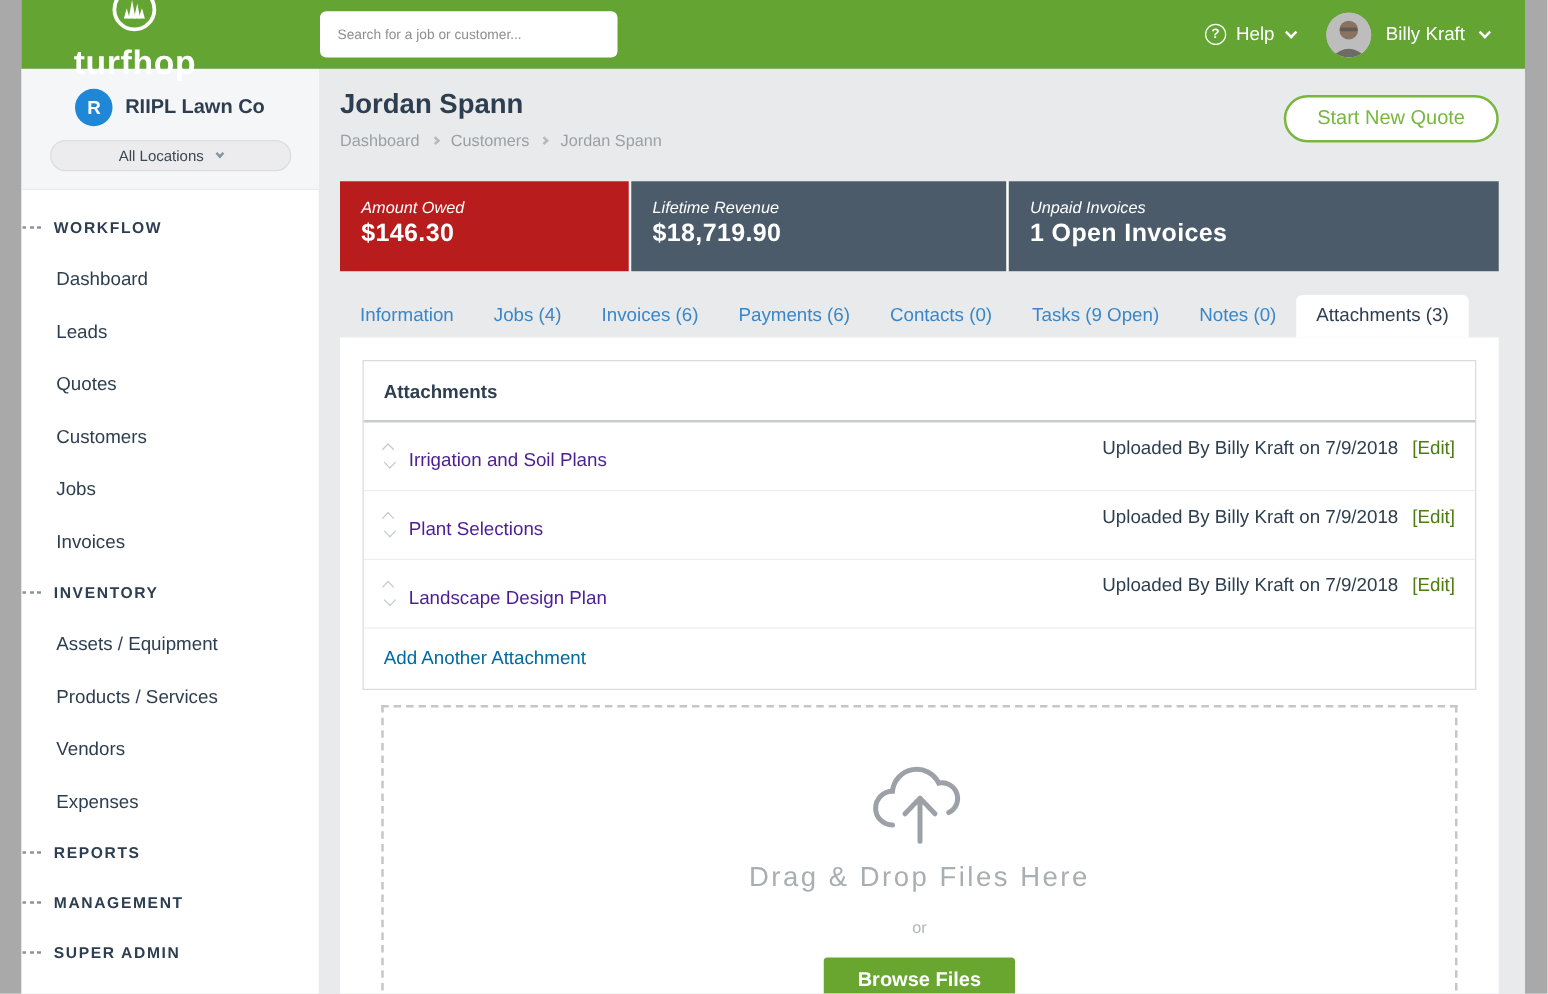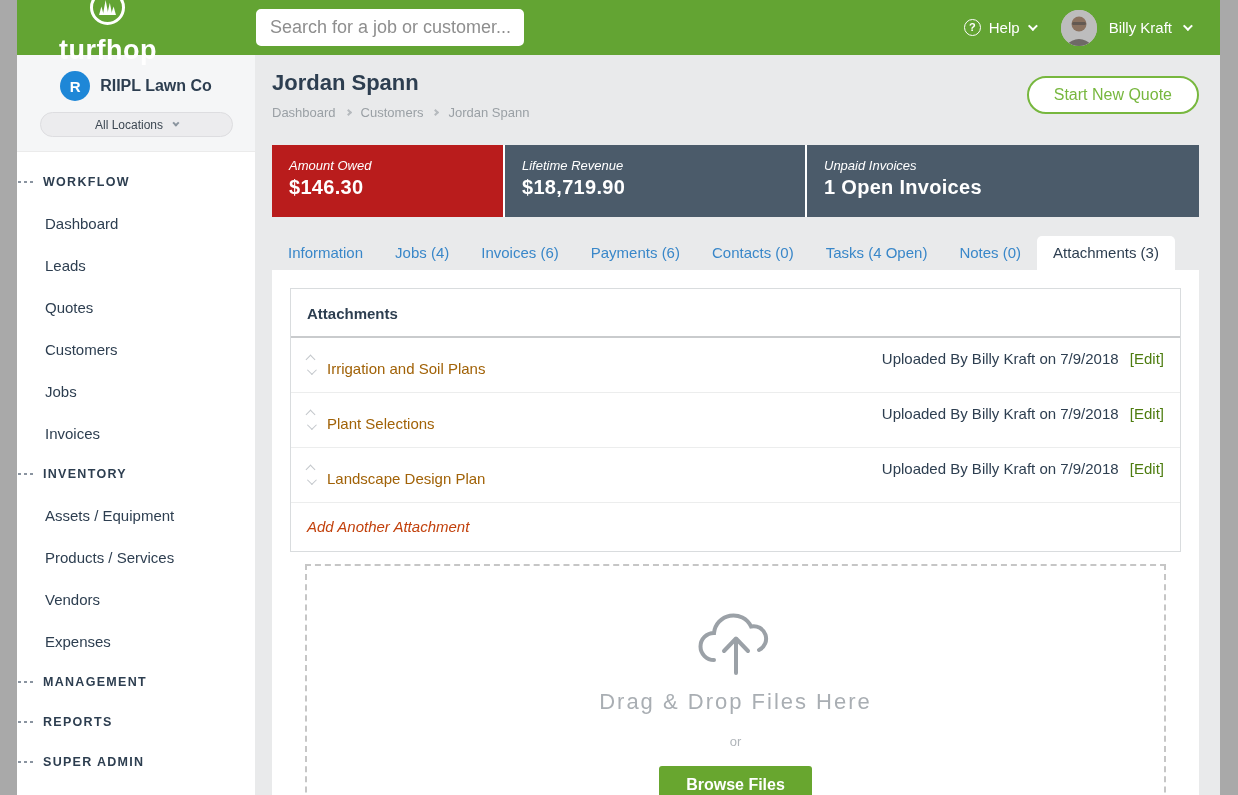--- a/index.html
+++ b/index.html
@@ -20,23 +20,23 @@
     position:absolute; left:17px; top:0; width:1203px; height:55px;
     background:#63a433; z-index:20; display:flex; align-items:center;
   }
   .brand { display:flex; align-items:center; gap:10px; margin-left:42px;flex-direction:column; }
   .brand-circle {
     width:35px; height:35px; border:3px solid #fff; border-radius:50%;
     display:flex; align-items:center; justify-content:center; flex:none;
   }
   .brand-word { color:#fff; font-size:27px; font-weight:600; letter-spacing:.5px; }
   .search-input {
-    position:absolute; left:239px; top:9px; width:268px; height:37px;
+    position:absolute; left:239px; top:9px; width:238px; height:37px;
     border:2px solid #ffffff; border-radius:5px; background:#fff;
-    padding:0 12px; font-size:18px; color:#444; outline:none;
+    padding:0 12px; font-size:11px; color:#444; outline:none;
     font-family:"Liberation Sans", sans-serif;
   }
   .search-input::placeholder { color:#8e8e8e; }
   .topbar-right { position:absolute; right:30px; top:0; height:55px; display:flex; align-items:center; color:#fff; }
   .help-group { display:flex; align-items:center; gap:8px; margin-right:26px; cursor:pointer; }
   .help-circle {
     width:17px; height:17px; border:1.5px solid #fff; border-radius:50%;
     font-size:11px; line-height:14px; text-align:center; font-weight:bold;
   }
   .help-label, .user-name { font-size:15px; }
@@ -114,24 +114,24 @@
   }
   .card { border:1px solid #d9dcde; }
   .card-header {
     padding:16px 16px 14px; font-size:15px; font-weight:bold; color:#2d3e50;
     border-bottom:2px solid #c9cbcd;
   }
   .arow { height:55px; display:flex; align-items:center; padding:0 16px; border-bottom:1px solid #eceded; }
   .reorder { display:flex; flex-direction:column; gap:5px; margin-right:13px; color:#c3c7cb; }
   .reorder .chev { border-width:1.5px; cursor:pointer; }
   .reorder .up { transform:rotate(-135deg); }
-  .arow-title { font-size:15px; color:#a16207; position:relative; top:3px; cursor:pointer; }
+  .arow-title { font-size:15px; color:#4c1d95; position:relative; top:3px; cursor:pointer; }
   .arow-meta { margin-left:auto; align-self:flex-start; margin-top:12px; font-size:15px; color:#2d3e50; }
   .edit-link { color:#4d7c0f; margin-left:7px; cursor:pointer; }
-  .add-row { padding:15px 16px 16px; font-size:15px; color:#c2410c; cursor:pointer;font-style:italic; }
+  .add-row { padding:15px 16px 16px; font-size:15px; color:#0369a1; cursor:pointer; }
 
   .dropzone {
     margin:12px 15px 0; height:380px; border:2px dashed #c6c6c6;
     display:flex; flex-direction:column; align-items:center; padding-top:47px;
   }
   .dz-title { margin-top:12px; font-size:22px; color:#a9aeb3; letter-spacing:2px; }
   .dz-or { margin-top:19px; font-size:13px; color:#b0b5ba; }
   .browse-btn {
     margin-top:17px; height:38px; padding:0 27px; background:#68a62f; border:none;
     border-radius:3px; color:#fff; font-size:16px; font-weight:600; cursor:pointer;
@@ -203,25 +203,25 @@
     <li class="sec-header">
       <span class="dashes"></span>
       <span>INVENTORY</span>
     </li>
     <li class="nav-item">Assets / Equipment</li>
     <li class="nav-item">Products / Services</li>
     <li class="nav-item">Vendors</li>
     <li class="nav-item">Expenses</li>
     <li class="sec-header">
       <span class="dashes"></span>
+      <span>REPORTS</span>
+    </li>
+    <li class="sec-header">
+      <span class="dashes"></span>
       <span>MANAGEMENT</span>
-    </li>
-    <li class="sec-header">
-      <span class="dashes"></span>
-      <span>REPORTS</span>
     </li>
     <li class="sec-header">
       <span class="dashes"></span>
       <span>SUPER ADMIN</span>
     </li>
   </ul>
 </div>
 
 <div class="main">
   <div class="page-title">Jordan Spann</div>
@@ -248,21 +248,21 @@
       <div class="stat-value">1 Open Invoices</div>
     </div>
   </div>
 
   <div class="tabs">
     <div class="tab">Information</div>
     <div class="tab">Jobs (4)</div>
     <div class="tab">Invoices (6)</div>
     <div class="tab">Payments (6)</div>
     <div class="tab">Contacts (0)</div>
-    <div class="tab">Tasks (4 Open)</div>
+    <div class="tab">Tasks (9 Open)</div>
     <div class="tab">Notes (0)</div>
     <div class="tab active">Attachments (3)</div>
   </div>
 
   <div class="panel">
     <div class="card">
       <div class="card-header">Attachments</div>
 
       <div class="arow">
         <span class="reorder">

